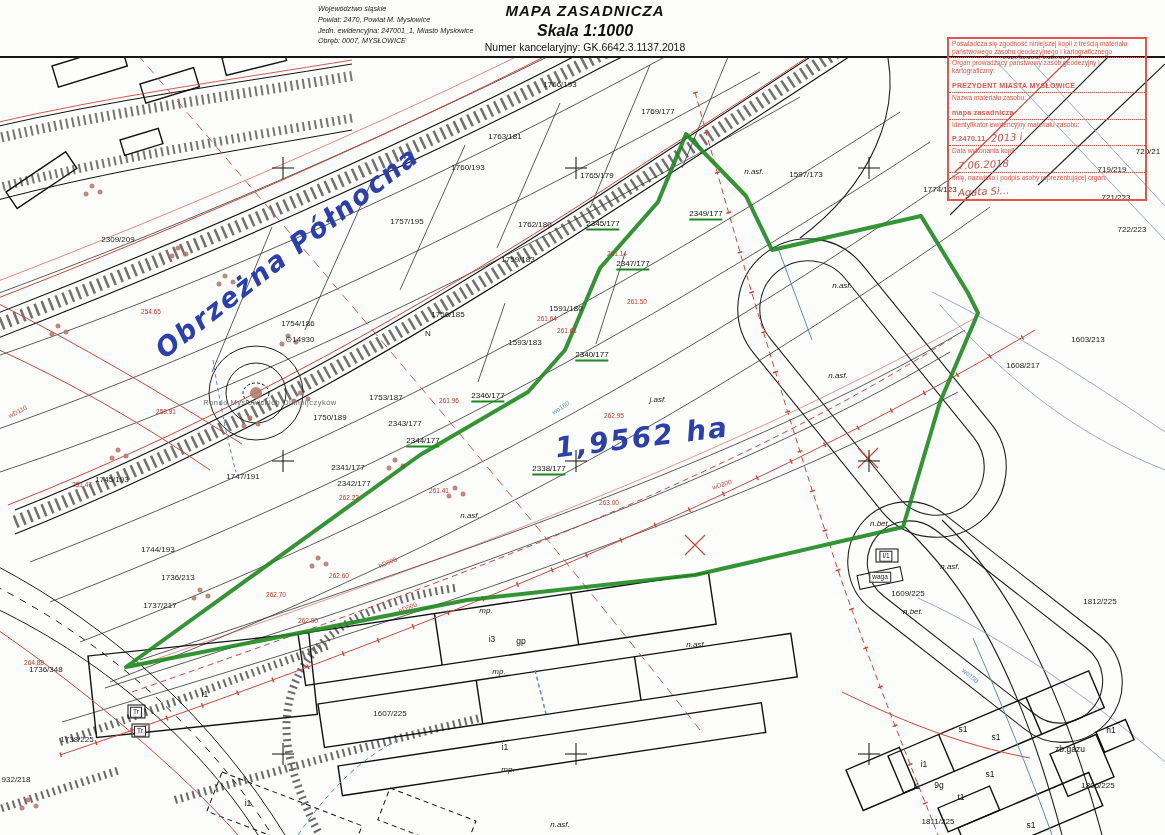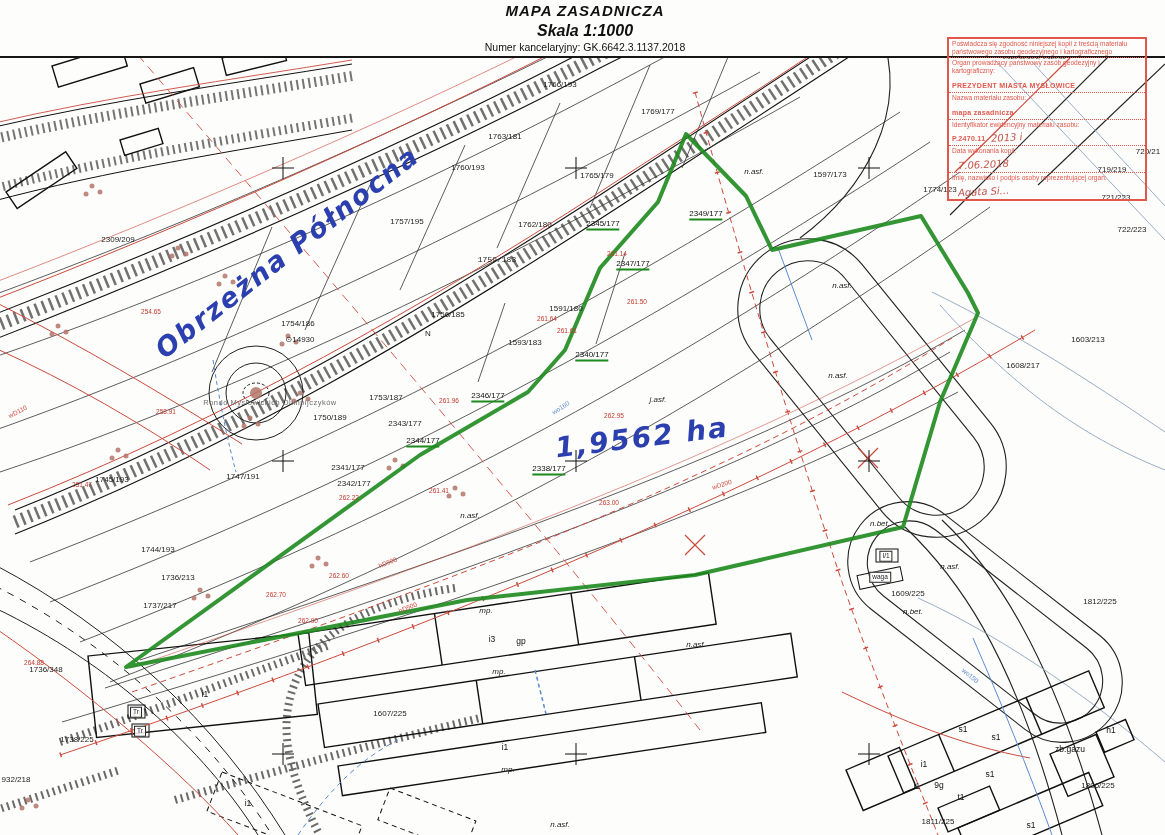--- a/index.html
+++ b/index.html
@@ -289,39 +289,39 @@
 </svg>
 
 <div id="labels">
       <div class="lbl" style="left: 118px; top: 240px;">2309/209</div>
       <div class="lbl" style="left: 560px; top: 85px;">1766/193</div>
       <div class="lbl" style="left: 658px; top: 112px;">1769/177</div>
       <div class="lbl" style="left: 505px; top: 137px;">1763/181</div>
       <div class="lbl" style="left: 468px; top: 168px;">1760/193</div>
       <div class="lbl" style="left: 407px; top: 222px;">1757/195</div>
       <div class="lbl" style="left: 535px; top: 225px;">1762/180</div>
-      <div class="lbl" style="left: 497px; top: 260px; font-family: Liberation Mono, monospace;">1759/183</div>
+      <div class="lbl" style="left: 518px; top: 260px;">1759/183</div>
       <div class="lbl" style="left: 597px; top: 176px;">1765/179</div>
       <div class="lbl" style="left: 448px; top: 315px;">1756/185</div>
       <div class="lbl" style="left: 428px; top: 334px;">N</div>
       <div class="lbl" style="left: 298px; top: 324px; text-align: center;">1754/186</div>
       <div class="lbl" style="left: 300px; top: 340px;">⊙14930</div>
       <div class="lbl" style="left: 386px; top: 366px; margin-top: 32px;">1753/187</div>
       <div class="lbl" style="left: 330px; top: 418px;">1750/189</div>
       <div class="lbl" style="left: 566px; top: 309px;">1591/180</div>
       <div class="lbl" style="left: 525px; top: 343px;">1593/183</div>
       <div class="lbl" style="left: 243px; top: 477px;">1747/191</div>
       <div class="lbl" style="left: 112px; top: 480px;">1745/193</div>
       <div class="lbl" style="left: 158px; top: 550px;">1744/193</div>
       <div class="lbl" style="left: 178px; top: 578px;">1736/213</div>
       <div class="lbl" style="left: 160px; top: 606px;">1737/217</div>
       <div class="lbl" style="left: 46px; top: 670px;">1736/348</div>
       <div class="lbl" style="left: 77px; top: 740px;">1738/225</div>
       <div class="lbl" style="left: 16px; top: 780px;">932/218</div>
-      <div class="lbl" style="left: 806px; top: 175px; margin-left: 24px;">1597/173</div>
+      <div class="lbl" style="left: 806px; top: 175px;">1597/173</div>
       <div class="lbl" style="left: 940px; top: 190px;">1774/123</div>
       <div class="lbl" style="left: 1112px; top: 170px;">719/219</div>
       <div class="lbl" style="left: 1148px; top: 152px;">720/21</div>
       <div class="lbl" style="left: 1116px; top: 198px;">721/223</div>
       <div class="lbl" style="left: 1132px; top: 230px;">722/223</div>
       <div class="lbl" style="left: 1088px; top: 340px;">1603/213</div>
       <div class="lbl" style="left: 1023px; top: 366px;">1608/217</div>
       <div class="lbl" style="left: 908px; top: 594px;">1609/225</div>
       <div class="lbl" style="left: 1100px; top: 602px;">1812/225</div>
       <div class="lbl" style="left: 1098px; top: 786px;">1806/225</div>
@@ -392,20 +392,26 @@
       <div class="lbl ub" style="left: 561px; top: 408px; transform: translate(-50%, -50%) rotate(-33deg);">wo160</div>
       <div class="lbl ub" style="left: 970px; top: 676px; transform: translate(-50%, -50%) rotate(40deg);">wo150</div>
       <div class="lbl gray" style="left: 240px; top: 403px; margin-left: 30px;">Rondo Mysłowickich Olimpijczyków</div>
       <div class="lbl t6" style="left: 1126px; top: 42px;">6580204</div>
       <div class="lbl t6" style="left: 1034px; top: 57px;">6.129.30.10.2, 6.129.31</div>
       <div class="lbl hand" style="left: 287px; top: 252px; transform: translate(-50%, -50%) rotate(-38deg); font-size: 27px;">Obrzeżna Północna</div>
       <div class="lbl hand" style="left: 642px; top: 438px; transform: translate(-50%, -50%) rotate(-7deg); font-size: 28px;">1,9562 ha</div>
     </div>
 
 <header>
+  <div class="h-left">
+        <div>Województwo śląskie</div>
+        <div>Powiat: 2470, Powiat M. Mysłowice</div>
+        <div>Jedn. ewidencyjna: 247001_1, Miasto Mysłowice</div>
+        <div>Obręb: 0007, MYSŁOWICE</div>
+      </div>
   <div class="h-center">
     <div class="h-title">MAPA ZASADNICZA</div>
     <div class="h-scale">Skala 1:1000</div>
     <div class="h-num">Numer kancelaryjny: GK.6642.3.1137.2018</div>
   </div>
 </header>
 
 <div id="stamp">
   <div id="stamp-rows">
         <div class="stamp-row">

